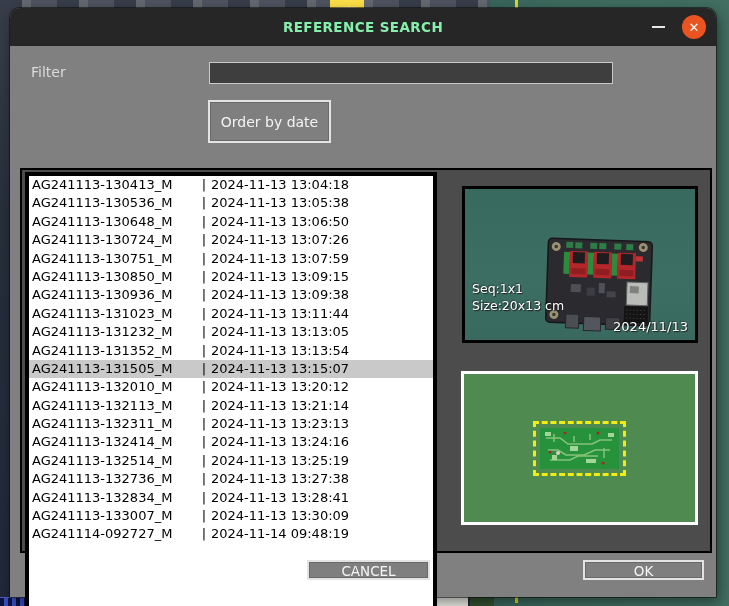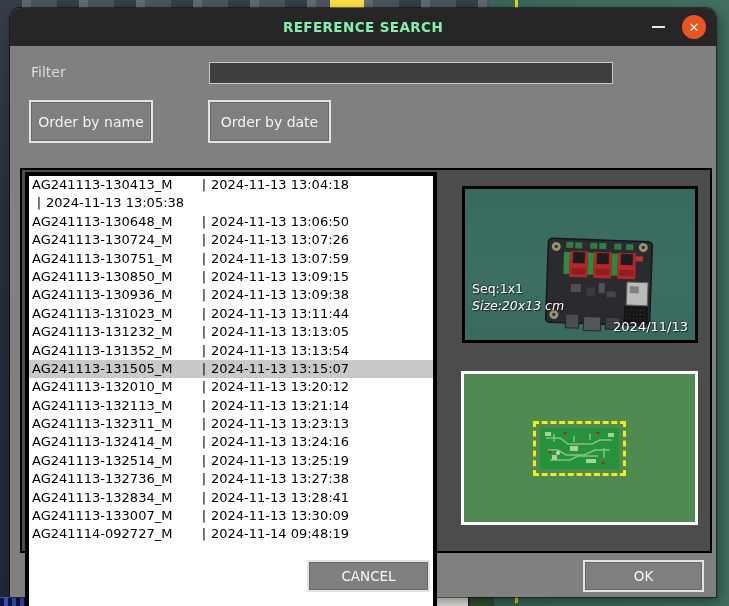--- a/index.html
+++ b/index.html
@@ -106,37 +106,37 @@
   .photo-preview {
     position:absolute; left:440px; top:16px; width:236px; height:157px;
     background:linear-gradient(180deg,#396a60,#3c6e63 60%, #3a6a5f);
     border:3px solid #000;
   }
   .photo-overlay {
     position:absolute; color:#fff; font-size:12.5px;
     text-shadow:1px 1px 1px #1f1f1f, -1px -1px 1px rgba(0,0,0,.35);
   }
   .ov-seq  { left:7px;  top:92px;text-align:right; }
-  .ov-size { left:7px;  top:109px;font-style:italic; }
+  .ov-size { left:7px;  top:109px; }
   .ov-date { right:7px; bottom:6px; font-size:13px; }
   .pcb-svg { position:absolute; left:76px; top:44px; }
 
   .scan-preview {
     position:absolute; left:439px; top:201px; width:237px; height:154px;
     background:#4f8b51; border:3px solid #ffffff;
   }
   .scan-sel {
     position:absolute; left:69px; top:47px; width:93px; height:55px;
     border:3px dashed #f0ec14;
     display:flex; align-items:center; justify-content:center;
   }
   .scan-pcb { width:79px; height:41px; background:#27923c; position:relative; }
 
   .footer-btn {
-    position:absolute; top:552px; height:32px;
+    position:absolute; top:552px; height:20px;
     background:#7f7f7f; border:2px solid #e3e3e3;
     box-shadow:inset 0 0 0 1px #6a6a6a;
     color:#f7f7f7; font-size:13.5px; font-family:inherit; cursor:pointer;
   }
   .cancel-btn { left:297px; width:123px; }
   .ok-btn     { left:573px; width:121px; }
 </style>
 </head>
 <body>
 
@@ -158,32 +158,32 @@
       <span class="min-glyph"></span>
     </div>
     <div class="close-btn">
       <span>✕</span>
     </div>
   </div>
 
   <div class="filter-label">Filter</div>
   <input class="filter-input" type="text" value="" style="">
 
-  <button class="order-btn order-name">Order by name</button>
   <button class="order-btn order-date">Order by date</button>
 
   <div class="content-panel">
 
     <div class="listbox">
         <div class="row">
           <span class="nm">AG241113-130413_M</span>
           <span class="pp">|</span>
           <span class="dt">2024-11-13 13:04:18</span>
         </div>
         <div class="row">
+          <span class="nm">AG241113-130536_M</span>
           <span class="pp">|</span>
           <span class="dt">2024-11-13 13:05:38</span>
         </div>
         <div class="row">
           <span class="nm">AG241113-130648_M</span>
           <span class="pp">|</span>
           <span class="dt">2024-11-13 13:06:50</span>
         </div>
         <div class="row">
           <span class="nm">AG241113-130724_M</span>

